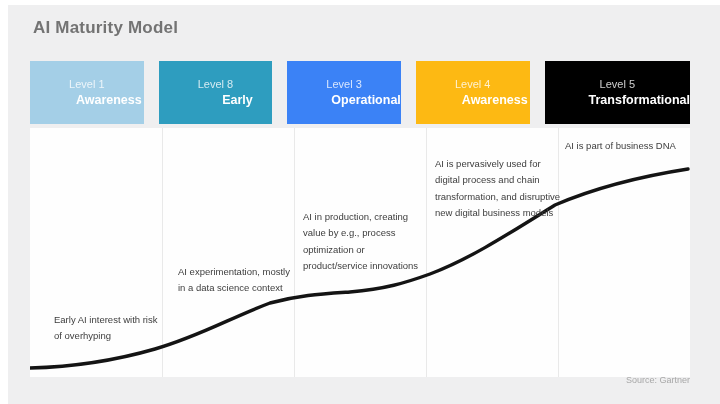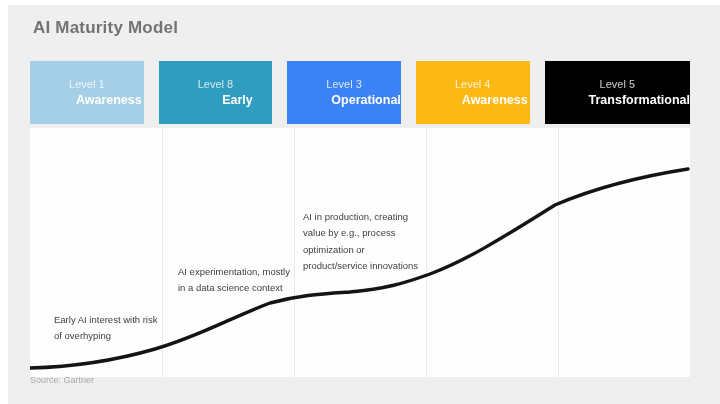--- a/index.html
+++ b/index.html
@@ -29,21 +29,21 @@
   .curve-svg { position: absolute; left: 0; top: 0; width: 660px; height: 249px; }
   .curve-svg path { fill: none; stroke-width: 3.4; stroke-linecap: round; }
 
   .desc { position: absolute; font-size: 9.5px; color: #3d3d3d; line-height: 1.72; }
   .desc-1 { left: 24px;  top: 184px; width: 104px; }
   .desc-2 { left: 148px; top: 136px; width: 114px; }
   .desc-3 { left: 273px; top: 81px;  width: 120px; }
   .desc-4 { left: 405px; top: 28px;  width: 126px; }
   .desc-5 { left: 535px; top: 10px;  width: 112px; }
 
-  .footer { position: absolute; left: 22px; top: 370px; width: 660px; text-align: left;
+  .footer { position: absolute; left: 22px; top: 370px; width: 660px; text-align: right;
     font-size: 9px; color: #a8a8a8; }
 </style>
 </head>
 <body>
 
 <div class="slide">
 
   <div class="page-title">AI Maturity Model</div>
 
   <div class="content">
@@ -77,19 +77,21 @@
       <div class="col-sep sep-3"></div>
       <div class="col-sep sep-4"></div>
 
       <svg class="curve-svg" viewBox="0 0 660 249">
         <path d="M 0 240 C 40 239, 80 234, 125 221 C 170 208, 200 190, 240 175 C 270 167, 290 166, 320 164 C 355 161, 375 155, 400 146 C 440 131, 480 105, 525 77 C 560 62, 600 50, 658 41" stroke="#141414"></path>
       </svg>
 
       <div class="desc desc-1">Early AI interest with risk of overhyping</div>
       <div class="desc desc-2">AI experimentation, mostly in a data science context</div>
       <div class="desc desc-3">AI in production, creating value by e.g., process optimization or product/service innovations</div>
+      <div class="desc desc-4">AI is pervasively used for digital process and chain transformation, and disruptive new digital business models</div>
+      <div class="desc desc-5">AI is part of business DNA</div>
     </div>
 
   </div>
 
   <div class="footer">Source: Gartner</div>
 
 </div>
 
 </body></html>

